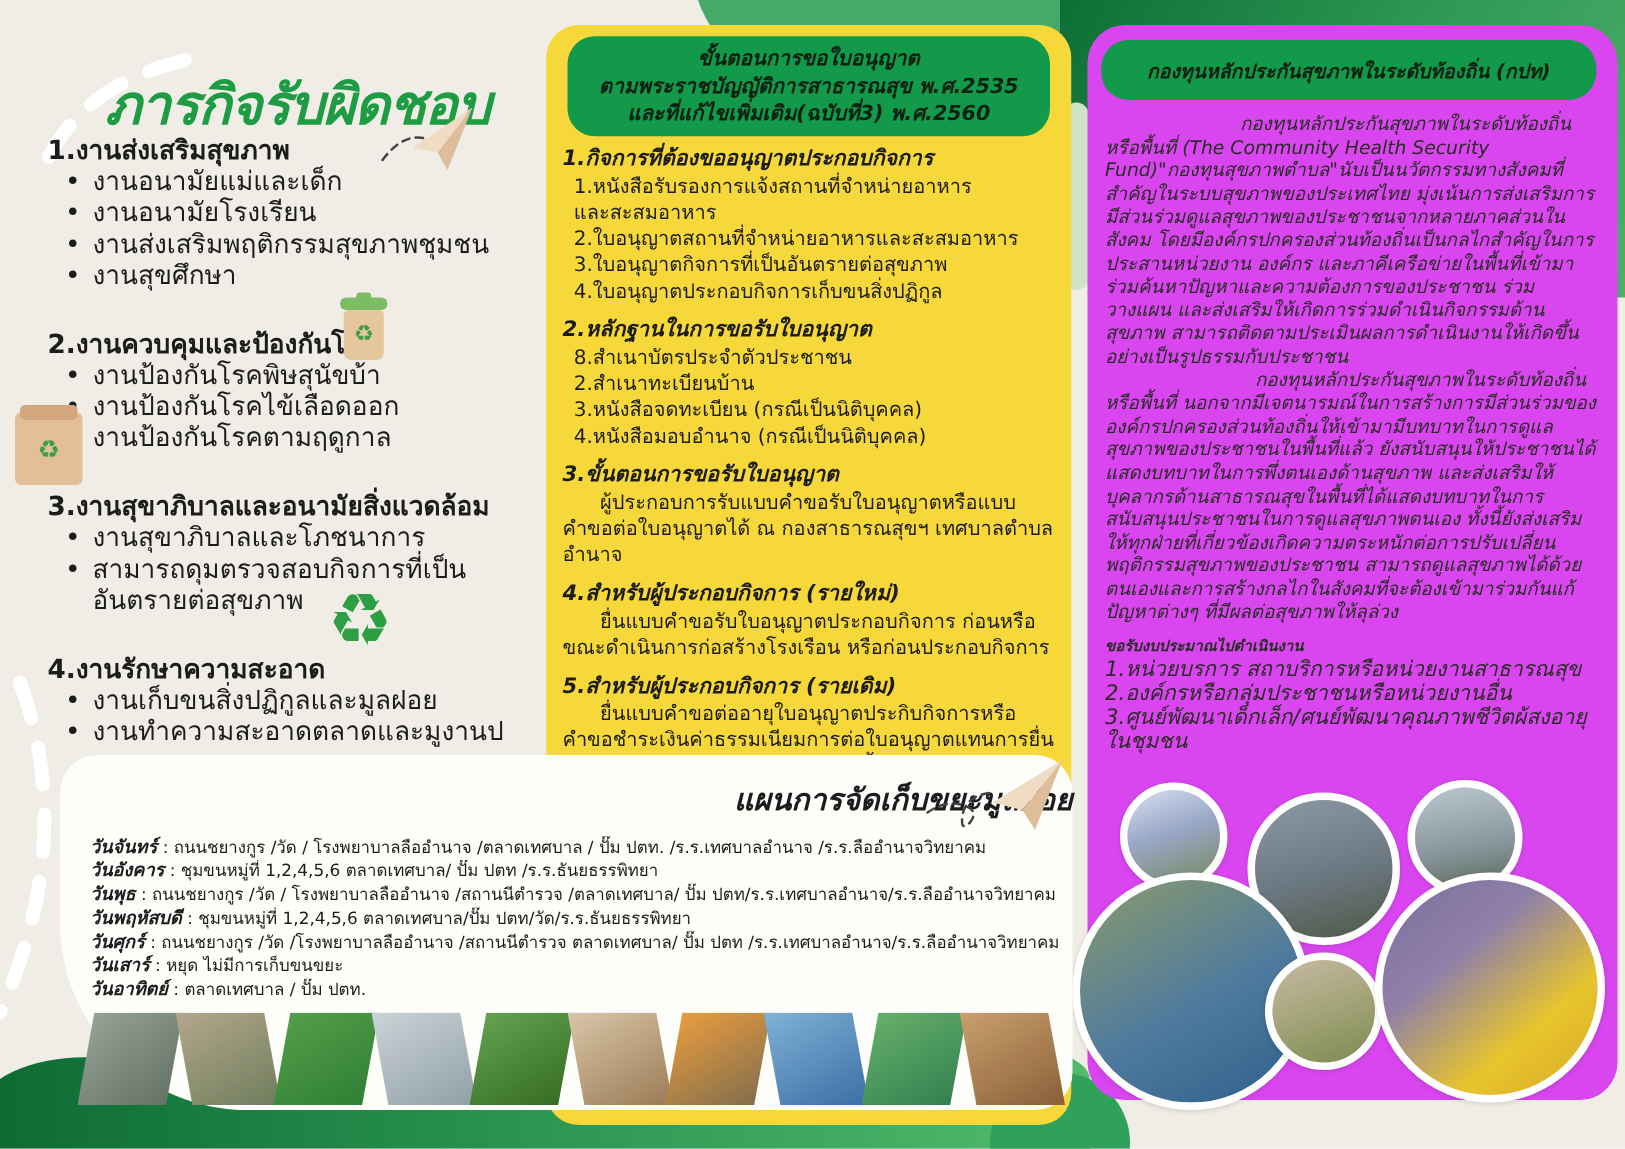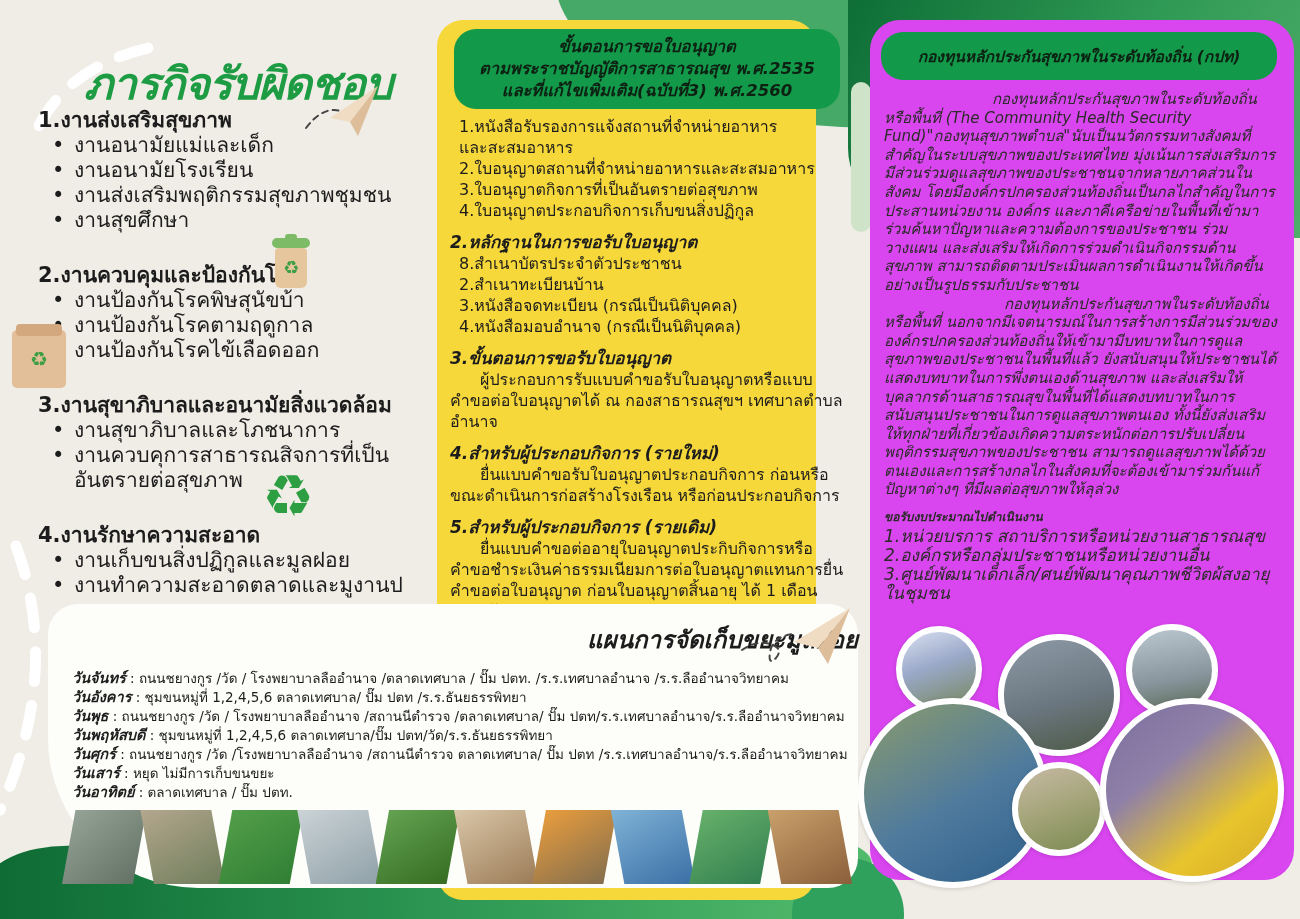--- a/index.html
+++ b/index.html
@@ -52,21 +52,21 @@
   .bin-icon { position:absolute; left:272px; top:234px; width:38px; height:54px; }
   .bin-lid { position:absolute; left:0; top:4px; width:38px; height:10px; background:#7dbb67; border-radius:5px; }
   .bin-knob { position:absolute; left:13px; top:0; width:12px; height:6px; background:#7dbb67; border-radius:3px; }
   .bin-body { position:absolute; left:3px; top:14px; width:32px; height:40px; background:#e6c69d; border-radius:4px 4px 6px 6px; text-align:center; }
   .bag-icon { position:absolute; left:12px; top:330px; width:54px; height:58px; background:#e2bf98; border-radius:5px; }
   .bag-top { position:absolute; left:4px; top:-6px; width:46px; height:12px; background:#d3a87e; border-radius:4px; }
   .recycle-small { color:#3d9e44; font-size:18px; line-height:40px; }
   .recycle-big { position:absolute; left:262px; top:462px; font-size:58px; color:#2e9e43; font-weight:700; }
   
   .yellow-panel {
-    position:absolute; left:437px; top:20px; width:379px; height:880px;
+    position:absolute; left:437px; top:20px; width:420px; height:880px;
     background:#f7d83b; border-radius:26px;
   }
   .m-pill {
     position:absolute; left:17px; top:9px; width:386px; height:80px;
     background:#13994a; border-radius:22px; color:#0d2113;
     display:flex; flex-direction:column; justify-content:center; text-align:center;
     font-weight:700; font-style:italic; font-size:16.5px; line-height:22px;
   }
   .m-body { position:absolute; left:13px; top:96px; width:394px; font-size:16px; line-height:21px; }
   .m-sec { margin-top:10px; }
@@ -141,27 +141,27 @@
     <div class="l-sec">
       <div class="l-sec-title">1.งานส่งเสริมสุขภาพ</div>
       <div class="l-item">งานอนามัยแม่และเด็ก</div>
       <div class="l-item">งานอนามัยโรงเรียน</div>
       <div class="l-item">งานส่งเสริมพฤติกรรมสุขภาพชุมชน</div>
       <div class="l-item">งานสุขศึกษา</div>
     </div>
     <div class="l-sec">
       <div class="l-sec-title">2.งานควบคุมและป้องกันโรค</div>
       <div class="l-item">งานป้องกันโรคพิษสุนัขบ้า</div>
+      <div class="l-item">งานป้องกันโรคไข้เลือดออก</div>
       <div class="l-item">งานป้องกันโรคตามฤดูกาล</div>
-      <div class="l-item">งานป้องกันโรคไข้เลือดออก</div>
     </div>
     <div class="l-sec">
       <div class="l-sec-title">3.งานสุขาภิบาลและอนามัยสิ่งแวดล้อม</div>
       <div class="l-item">งานสุขาภิบาลและโภชนาการ</div>
-      <div class="l-item">งานควบคุการสาธารณสิจการที่เป็น อันตรายต่อสุขภาพ</div>
+      <div class="l-item">สามารถดุมตรวจสอบกิจการที่เป็น อันตรายต่อสุขภาพ</div>
     </div>
     <div class="l-sec">
       <div class="l-sec-title">4.งานรักษาความสะอาด</div>
       <div class="l-item">งานเก็บขนสิ่งปฏิกูลและมูลฝอย</div>
       <div class="l-item">งานทำความสะอาดตลาดและมูงานป</div>
     </div>
   </div>
 
   <div class="bin-icon">
     <div class="bin-knob"></div>
@@ -177,20 +177,21 @@
   <div class="recycle-big">♻</div>
 
   <div class="yellow-panel">
     <div class="m-pill">
       <div>ขั้นตอนการขอใบอนุญาต</div>
       <div>ตามพระราชบัญญัติการสาธารณสุข พ.ศ.2535</div>
       <div>และที่แก้ไขเพิ่มเติม(ฉบับที่3) พ.ศ.2560</div>
     </div>
     <div class="m-body">
       <div class="m-sec">
+        <div class="m-sec-title">1.กิจการที่ต้องขออนุญาตประกอบกิจการ</div>
         <div class="m-lines">
           <div>1.หนังสือรับรองการแจ้งสถานที่จำหน่ายอาหาร</div>
           <div> และสะสมอาหาร</div>
           <div>2.ใบอนุญาตสถานที่จำหน่ายอาหารและสะสมอาหาร</div>
           <div>3.ใบอนุญาตกิจการที่เป็นอันตรายต่อสุขภาพ</div>
           <div>4.ใบอนุญาตประกอบกิจการเก็บขนสิ่งปฏิกูล</div>
         </div>
       </div>
       <div class="m-sec">
         <div class="m-sec-title">2.หลักฐานในการขอรับใบอนุญาต</div>

